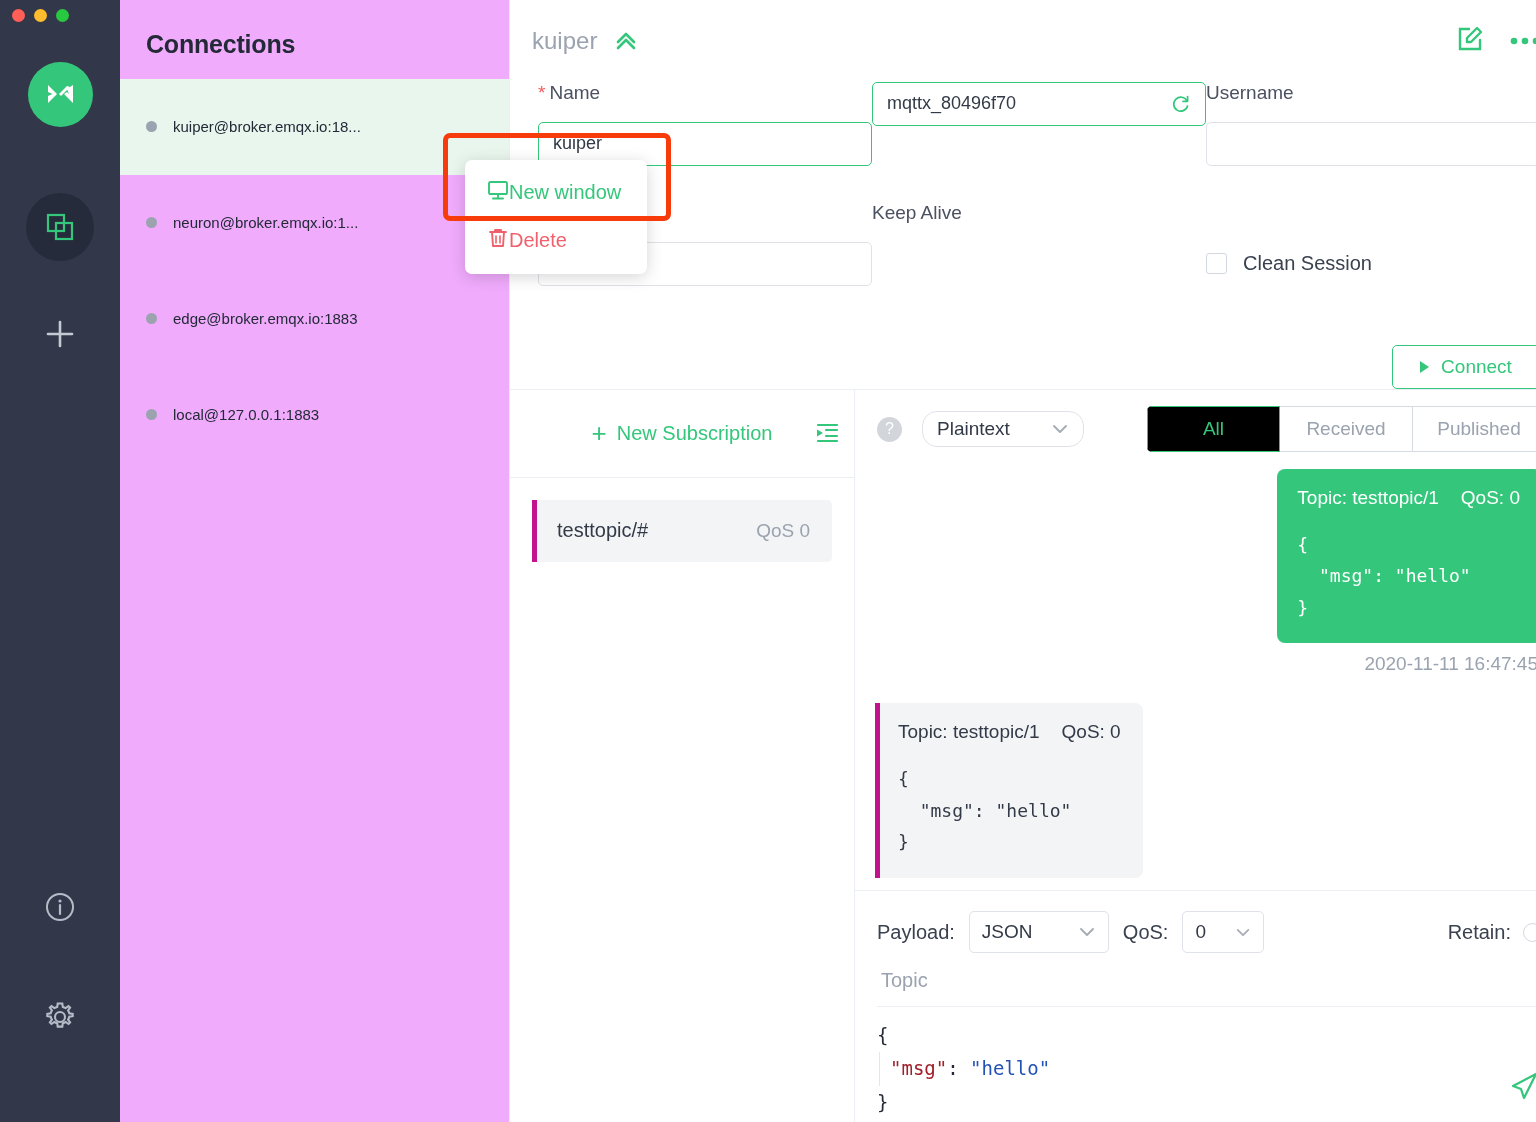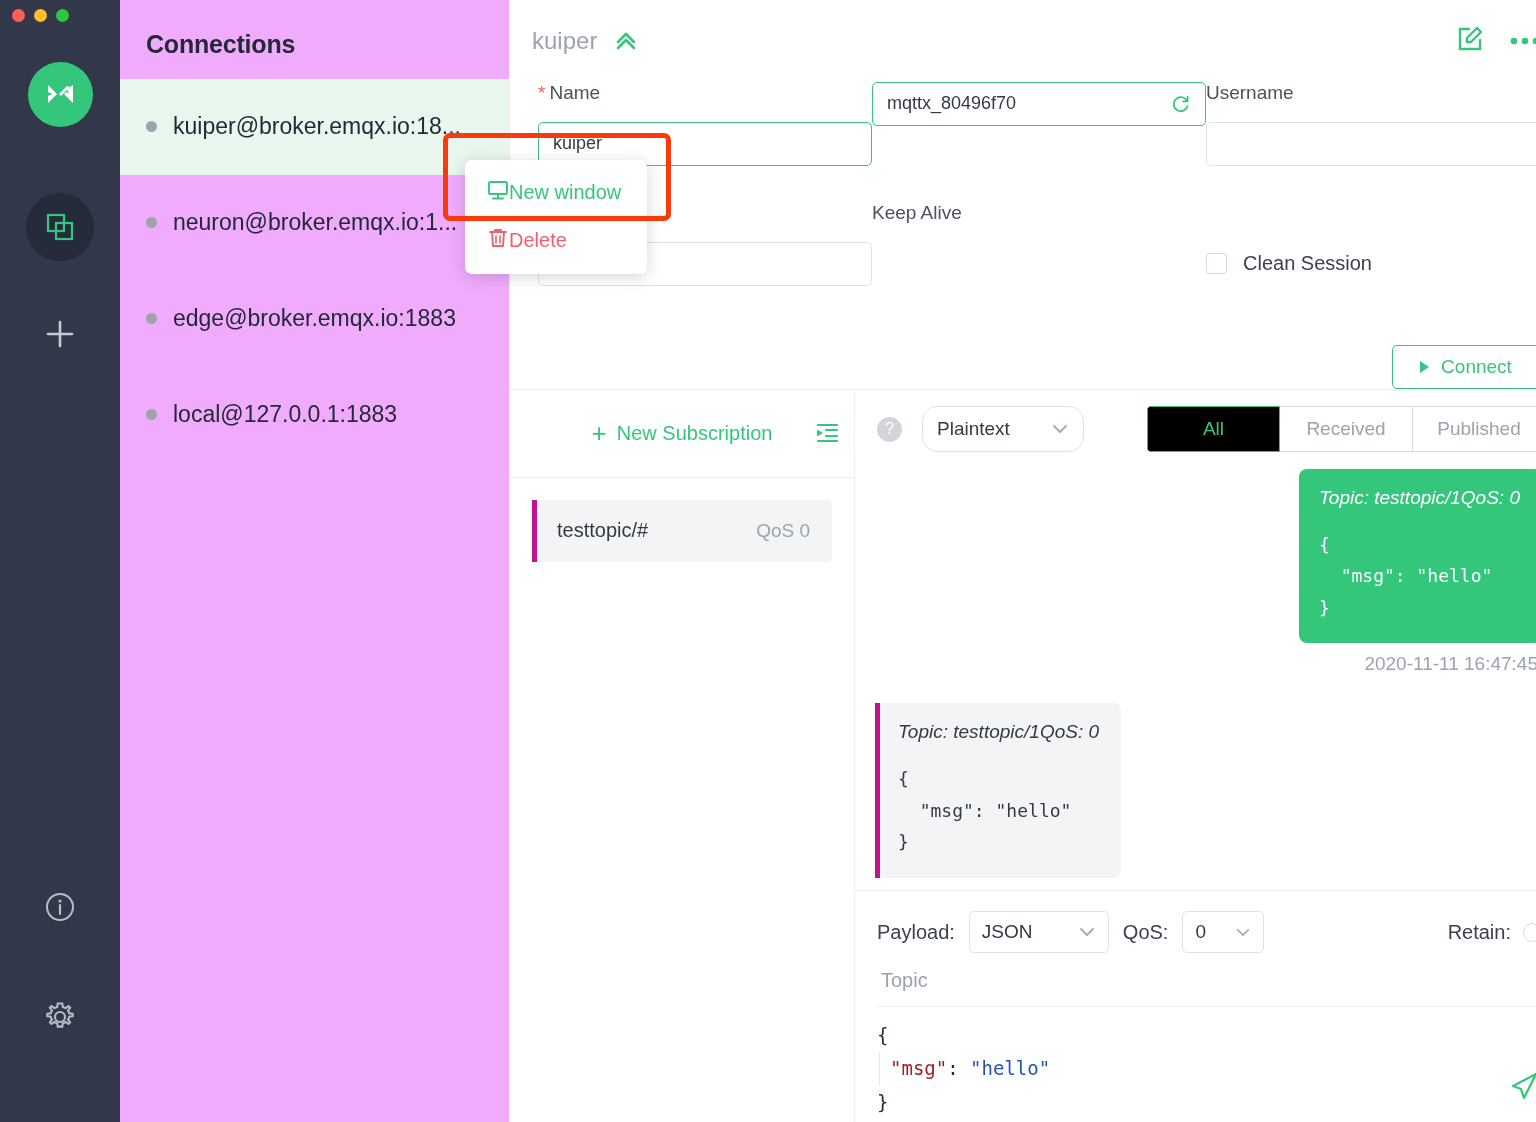--- a/index.html
+++ b/index.html
@@ -58,21 +58,21 @@
   .conn-title {
     font-size: 25px; font-weight: bold; color: #232936;
     padding: 30px 0 0 26px;
     letter-spacing: -0.2px;
   }
   .conn-list { margin-top: 20px; }
   .conn-item {
     height: 96px;
     display: flex; align-items: center;
     padding-left: 26px;
-    font-size: 23px; color: #232936;
+    font-size: 15px; color: #232936;
     border-bottom: 1px solid transparent;
   }
   .conn-item.selected { background: #e9f6ee; }
   .conn-dot {
     width: 11px; height: 11px; border-radius: 50%;
     background: #9aa3af; margin-right: 16px; flex: 0 0 11px;
   }
   .conn-name { white-space: nowrap; overflow: hidden; }
 
   
@@ -210,21 +210,21 @@
     gap: 20px;
   }
   .help-ico {
     width: 25px; height: 25px; border-radius: 50%;
     background: #d2d5da; color: #fff;
     font-size: 16px; display: flex;
     align-items: center; justify-content: center;
     flex: 0 0 25px;
   }
   .fmt-select {
-    width: 162px; height: 46px;
+    width: 162px; height: 36px;
     border: 1px solid #dfe3e9; border-radius: 15px;
     display: flex; align-items: center;
     padding: 8px 14px; font-size: 19px; color: #333a47;
     background: #fff;
   }
   .chev { margin-left: auto; display: flex; }
   .seg {
     margin-left: auto;
     display: flex; height: 46px;
     border-radius: 5px; overflow: hidden;
@@ -254,21 +254,21 @@
     padding: 18px 22px 20px 20px;
     font-size: 19px;
   }
   .bubble.sent { background: #34c77b; color: #fff; }
   .bubble.recv {
     background: #f3f4f6; color: #333a47;
     border-left: 5px solid #c2128d;
     border-radius: 0 8px 8px 0;
     padding-left: 18px;
   }
-  .b-meta { display: flex; margin-bottom: 20px; font-style: italic; }
+  .b-meta { display: flex; gap: 22px; margin-bottom: 20px; }
   .b-body {
     font-family: "DejaVu Sans Mono", monospace;
     font-size: 18px; line-height: 1.75; white-space: pre;
   }
   .msg-time {
     font-size: 19px; color: #9aa3af; margin: 10px 4px 28px 4px;
   }
 
   
   .publish {

